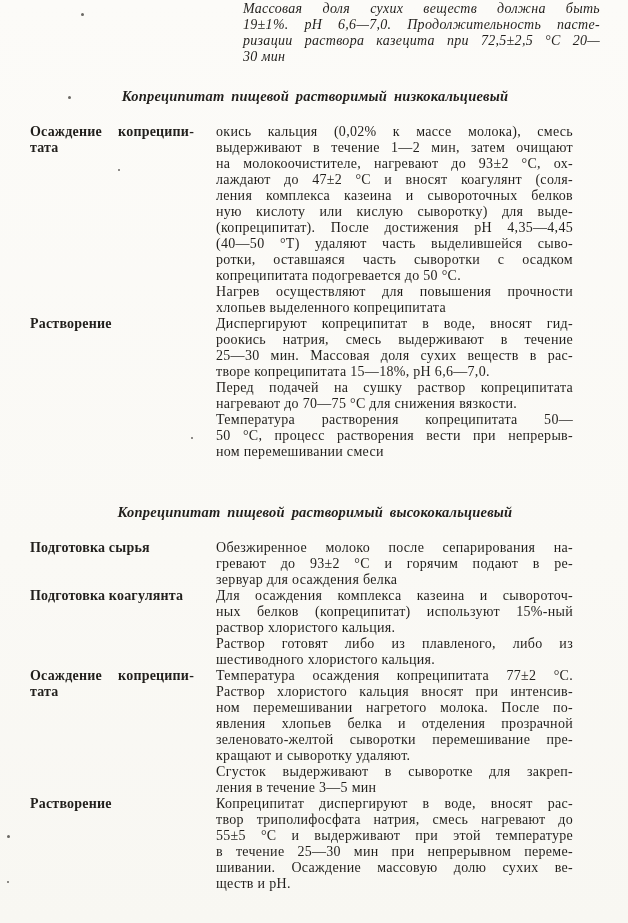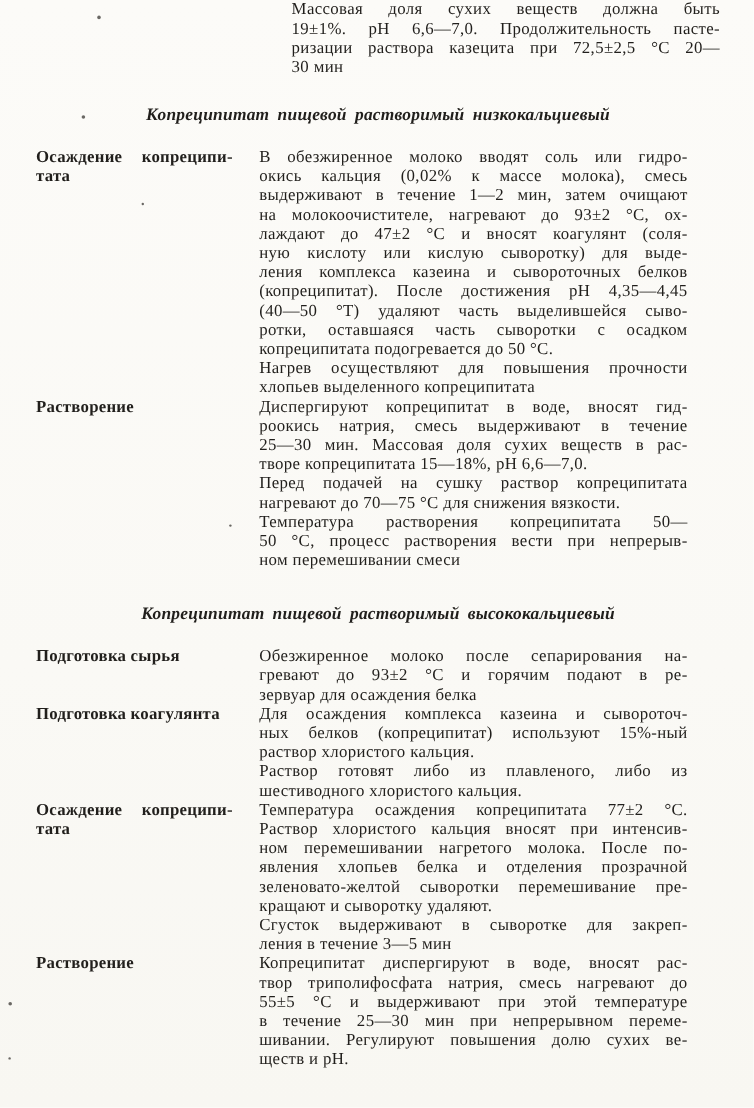--- a/index.html
+++ b/index.html
@@ -12,21 +12,21 @@
     overflow:hidden;
   }
   .tline {
     height:16px; line-height:16px;
     text-align:justify; text-align-last:justify;
     white-space:nowrap;
   }
   .tline-last { text-align-last:left; }
   .intro {
     position:absolute; left:243px; top:1px; width:357px;
-    font-size:14px; letter-spacing:0.3px;
+    font-size:14px; letter-spacing:0.3px;font-style:italic;
   }
   .heading {
     position:absolute; left:30px; width:570px;
     text-align:center; font-weight:bold; font-style:italic;
     font-size:14.5px; line-height:16px; word-spacing:3px; letter-spacing:0.2px;
   }
   .heading-1 { top:88px; }
   .heading-2 { top:504px; }
   .rows {
     position:absolute; left:30px; width:570px;
@@ -60,27 +60,26 @@
   <div class="heading heading-1">Копреципитат пищевой растворимый низкокальциевый</div>
 
   <div class="rows rows-1">
     <div class="row">
       <div class="term">
           <div class="tline">Осаждение копреципи-</div>
           <div class="tline tline-last">тата</div>
         </div>
       <div class="desc">
         <div class="para">
-            <div class="tline">В обезжиренное молоко вводят соль или гидро-</div>
             <div class="tline">окись кальция (0,02% к массе молока), смесь</div>
             <div class="tline">выдерживают в течение 1—2 мин, затем очищают</div>
             <div class="tline">на молокоочистителе, нагревают до 93±2 °С, ох-</div>
             <div class="tline">лаждают до 47±2 °С и вносят коагулянт (соля-</div>
+            <div class="tline">ления комплекса казеина и сывороточных белков</div>
             <div class="tline">ную кислоту или кислую сыворотку) для выде-</div>
-            <div class="tline">ления комплекса казеина и сывороточных белков</div>
             <div class="tline">(копреципитат). После достижения pH 4,35—4,45</div>
             <div class="tline">(40—50 °Т) удаляют часть выделившейся сыво-</div>
             <div class="tline">ротки, оставшаяся часть сыворотки с осадком</div>
             <div class="tline tline-last">копреципитата подогревается до 50 °С.</div>
           </div>
         <div class="para">
             <div class="tline">Нагрев осуществляют для повышения прочности</div>
             <div class="tline tline-last">хлопьев выделенного копреципитата</div>
           </div>
       </div>
@@ -163,21 +162,21 @@
     <div class="row">
       <div class="term">
           <div class="tline tline-last">Растворение</div>
         </div>
       <div class="desc">
         <div class="para">
             <div class="tline">Копреципитат диспергируют в воде, вносят рас-</div>
             <div class="tline">твор триполифосфата натрия, смесь нагревают до</div>
             <div class="tline">55±5 °С и выдерживают при этой температуре</div>
             <div class="tline">в течение 25—30 мин при непрерывном переме-</div>
-            <div class="tline">шивании. Регулируют повышения долю сухих ве-</div>
+            <div class="tline">шивании. Осаждение массовую долю сухих ве-</div>
             <div class="tline tline-last">ществ и pH.</div>
           </div>
       </div>
     </div>
   </div>
 
   <div class="speck" style="left:81px; top:13px;"></div>
   <div class="speck" style="left:68px; top:96px;"></div>
   <div class="speck" style="left:118px; top:169px; width:2px; height:2px;"></div>
   <div class="speck" style="left:191px; top:437px; width:2px; height:2px;"></div>

